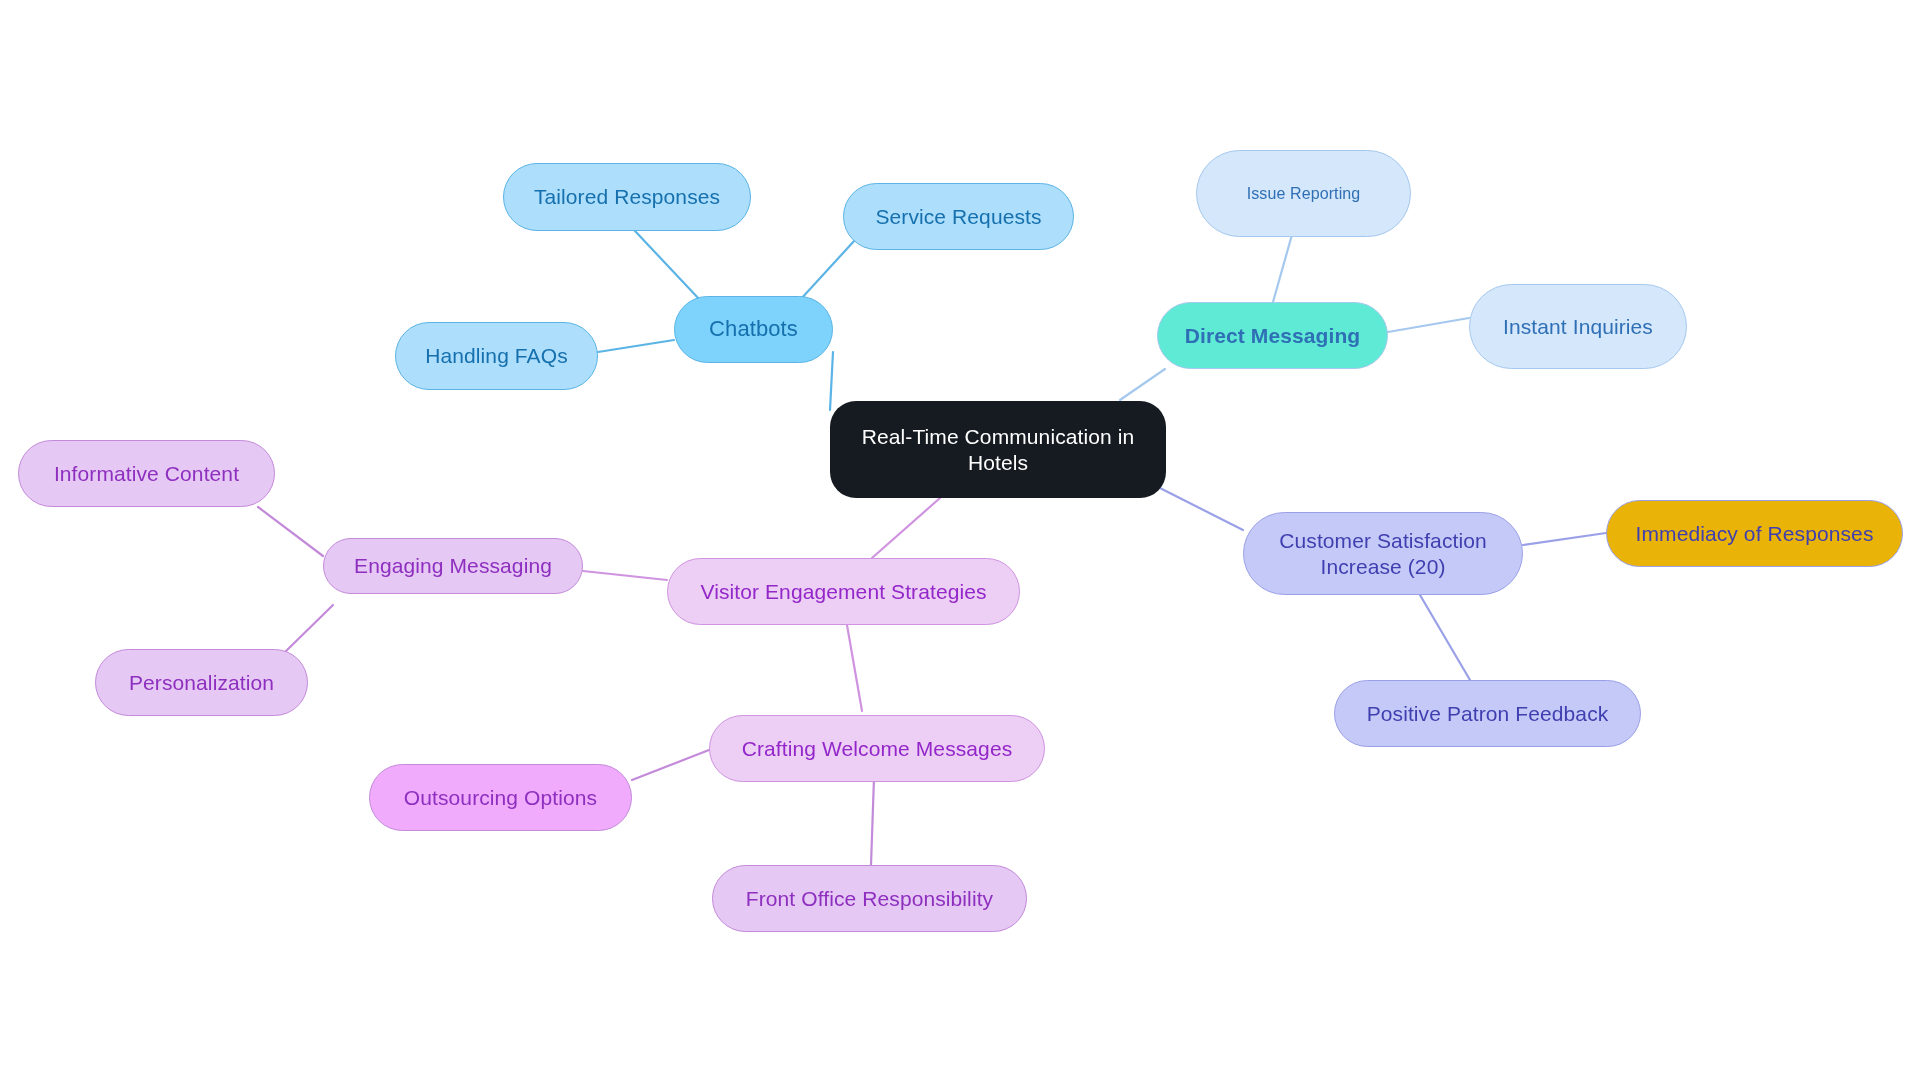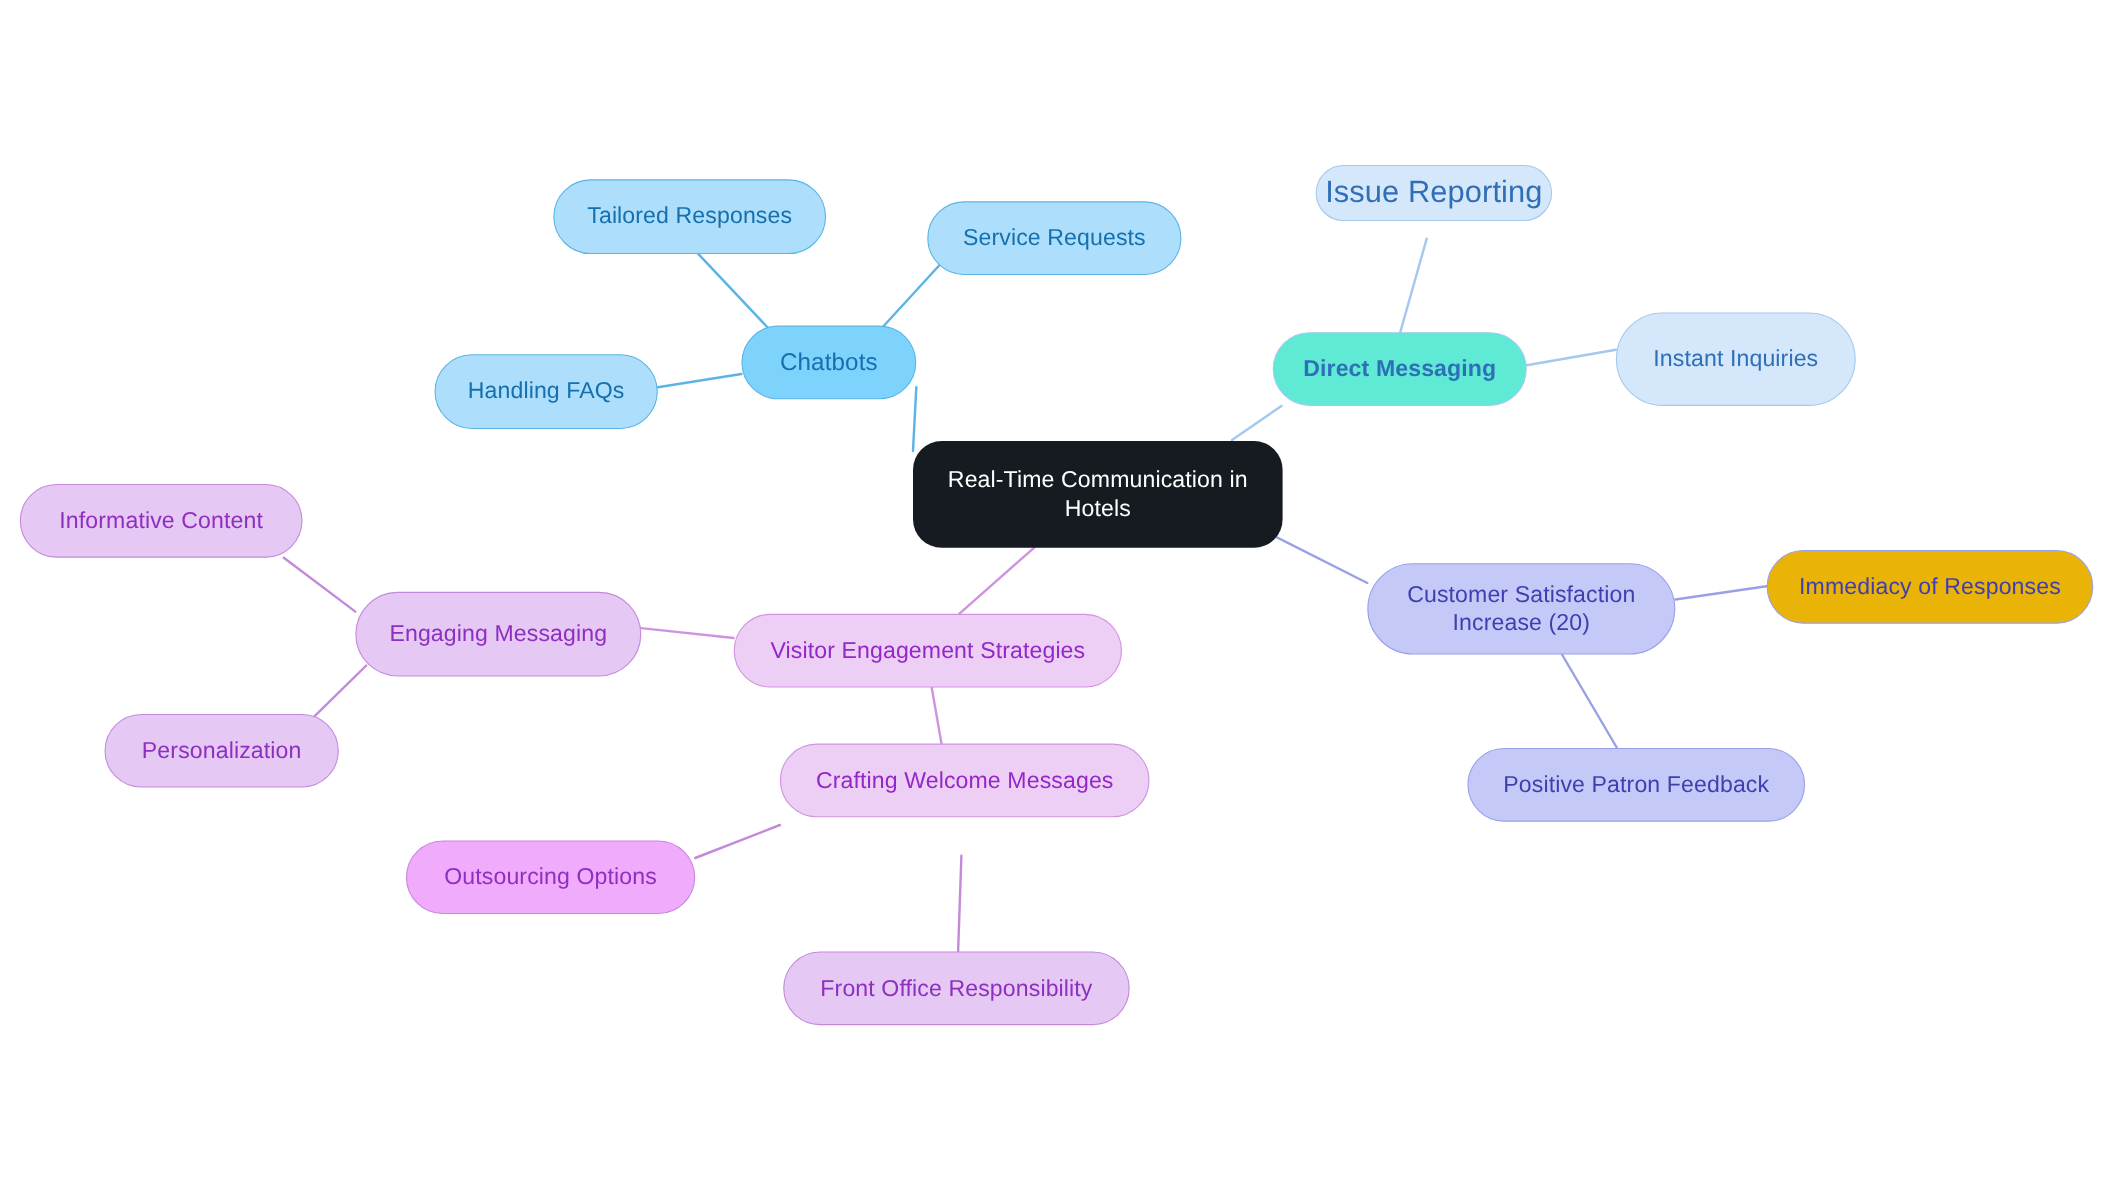--- a/index.html
+++ b/index.html
@@ -66,27 +66,27 @@
       <line x1="874" y1="778" x2="871" y2="865" stroke="#c48ada" stroke-width="2.2" stroke-linecap="round"></line>
     </svg>
   <div id="node-layer">
       <div class="node root" style="left: 830px; top: 401px; width: 336px; height: 97px; background: rgb(22, 27, 34); border-color: rgb(22, 27, 34); color: rgb(255, 255, 255); font-size: 21px;">Real-Time Communication in
 Hotels</div>
       <div class="node" style="left: 674px; top: 296px; width: 159px; height: 67px; background: #7dd3fc; border-color: rgb(91, 180, 229); color: rgb(21, 112, 173); font-size: 22px;">Chatbots</div>
       <div class="node" style="left: 503px; top: 163px; width: 248px; height: 68px; background: rgb(173, 222, 252); border-color: rgb(91, 180, 229); color: rgb(21, 112, 173); font-size: 21px;">Tailored Responses</div>
       <div class="node" style="left: 843px; top: 183px; width: 231px; height: 67px; background: rgb(173, 222, 252); border-color: rgb(91, 180, 229); color: rgb(21, 112, 173); font-size: 21px;">Service Requests</div>
       <div class="node" style="left: 395px; top: 322px; width: 203px; height: 68px; background: rgb(173, 222, 252); border-color: rgb(91, 180, 229); color: rgb(21, 112, 173); font-size: 21px;">Handling FAQs</div>
       <div class="node" style="left: 1157px; top: 302px; width: 231px; height: 67px; background: #5eead4; border-color: rgb(165, 200, 238); color: rgb(47, 111, 181); font-size: 21px; font-weight: bold;">Direct Messaging</div>
-      <div class="node" style="left: 1196px; top: 150px; width: 215px; height: 51px; background: rgb(212, 231, 251); border-color: rgb(165, 200, 238); color: rgb(47, 111, 181); font-size: 28px;">Issue Reporting</div>
+      <div class="node" style="left: 1196px; top: 150px; width: 215px; height: 87px; background: rgb(212, 231, 251); border-color: rgb(165, 200, 238); color: rgb(47, 111, 181); font-size: 16px;">Issue Reporting</div>
       <div class="node" style="left: 1469px; top: 284px; width: 218px; height: 85px; background: rgb(212, 231, 251); border-color: rgb(165, 200, 238); color: rgb(47, 111, 181); font-size: 21px;">Instant Inquiries</div>
       <div class="node" style="left: 1243px; top: 512px; width: 280px; height: 83px; background: rgb(197, 201, 247); border-color: rgb(154, 160, 232); color: rgb(63, 63, 176); font-size: 21px;">Customer Satisfaction
 Increase (20)</div>
       <div class="node" style="left: 1606px; top: 500px; width: 297px; height: 67px; background: #eab308; border-color: rgb(154, 160, 232); color: rgb(63, 63, 176); font-size: 21px;">Immediacy of Responses</div>
       <div class="node" style="left: 1334px; top: 680px; width: 307px; height: 67px; background: rgb(197, 201, 247); border-color: rgb(154, 160, 232); color: rgb(63, 63, 176); font-size: 21px;">Positive Patron Feedback</div>
       <div class="node" style="left: 667px; top: 558px; width: 353px; height: 67px; background: rgb(237, 206, 245); border-color: rgb(207, 147, 224); color: rgb(147, 39, 201); font-size: 21px;">Visitor Engagement Strategies</div>
-      <div class="node" style="left: 323px; top: 538px; width: 260px; height: 77px; background: rgb(229, 200, 243); border-color: rgb(196, 138, 218); color: rgb(142, 47, 192); font-size: 21px;">Engaging Messaging</div>
+      <div class="node" style="left: 323px; top: 538px; width: 260px; height: 56px; background: rgb(229, 200, 243); border-color: rgb(196, 138, 218); color: rgb(142, 47, 192); font-size: 21px;">Engaging Messaging</div>
       <div class="node" style="left: 18px; top: 440px; width: 257px; height: 67px; background: rgb(229, 200, 243); border-color: rgb(196, 138, 218); color: rgb(142, 47, 192); font-size: 21px;">Informative Content</div>
       <div class="node" style="left: 95px; top: 649px; width: 213px; height: 67px; background: rgb(229, 200, 243); border-color: rgb(196, 138, 218); color: rgb(142, 47, 192); font-size: 21px; text-align: center;">Personalization</div>
-      <div class="node" style="left: 709px; top: 676px; width: 336px; height: 67px; background: rgb(237, 206, 245); border-color: rgb(207, 147, 224); color: rgb(147, 39, 201); font-size: 21px;">Crafting Welcome Messages</div>
+      <div class="node" style="left: 709px; top: 715px; width: 336px; height: 67px; background: rgb(237, 206, 245); border-color: rgb(207, 147, 224); color: rgb(147, 39, 201); font-size: 21px;">Crafting Welcome Messages</div>
       <div class="node" style="left: 369px; top: 764px; width: 263px; height: 67px; background: #f0abfc; border-color: rgb(196, 138, 218); color: rgb(142, 47, 192); font-size: 21px;">Outsourcing Options</div>
       <div class="node" style="left: 712px; top: 865px; width: 315px; height: 67px; background: rgb(229, 200, 243); border-color: rgb(196, 138, 218); color: rgb(142, 47, 192); font-size: 21px;">Front Office Responsibility</div>
     </div>
 </div>
 
 </body></html>

